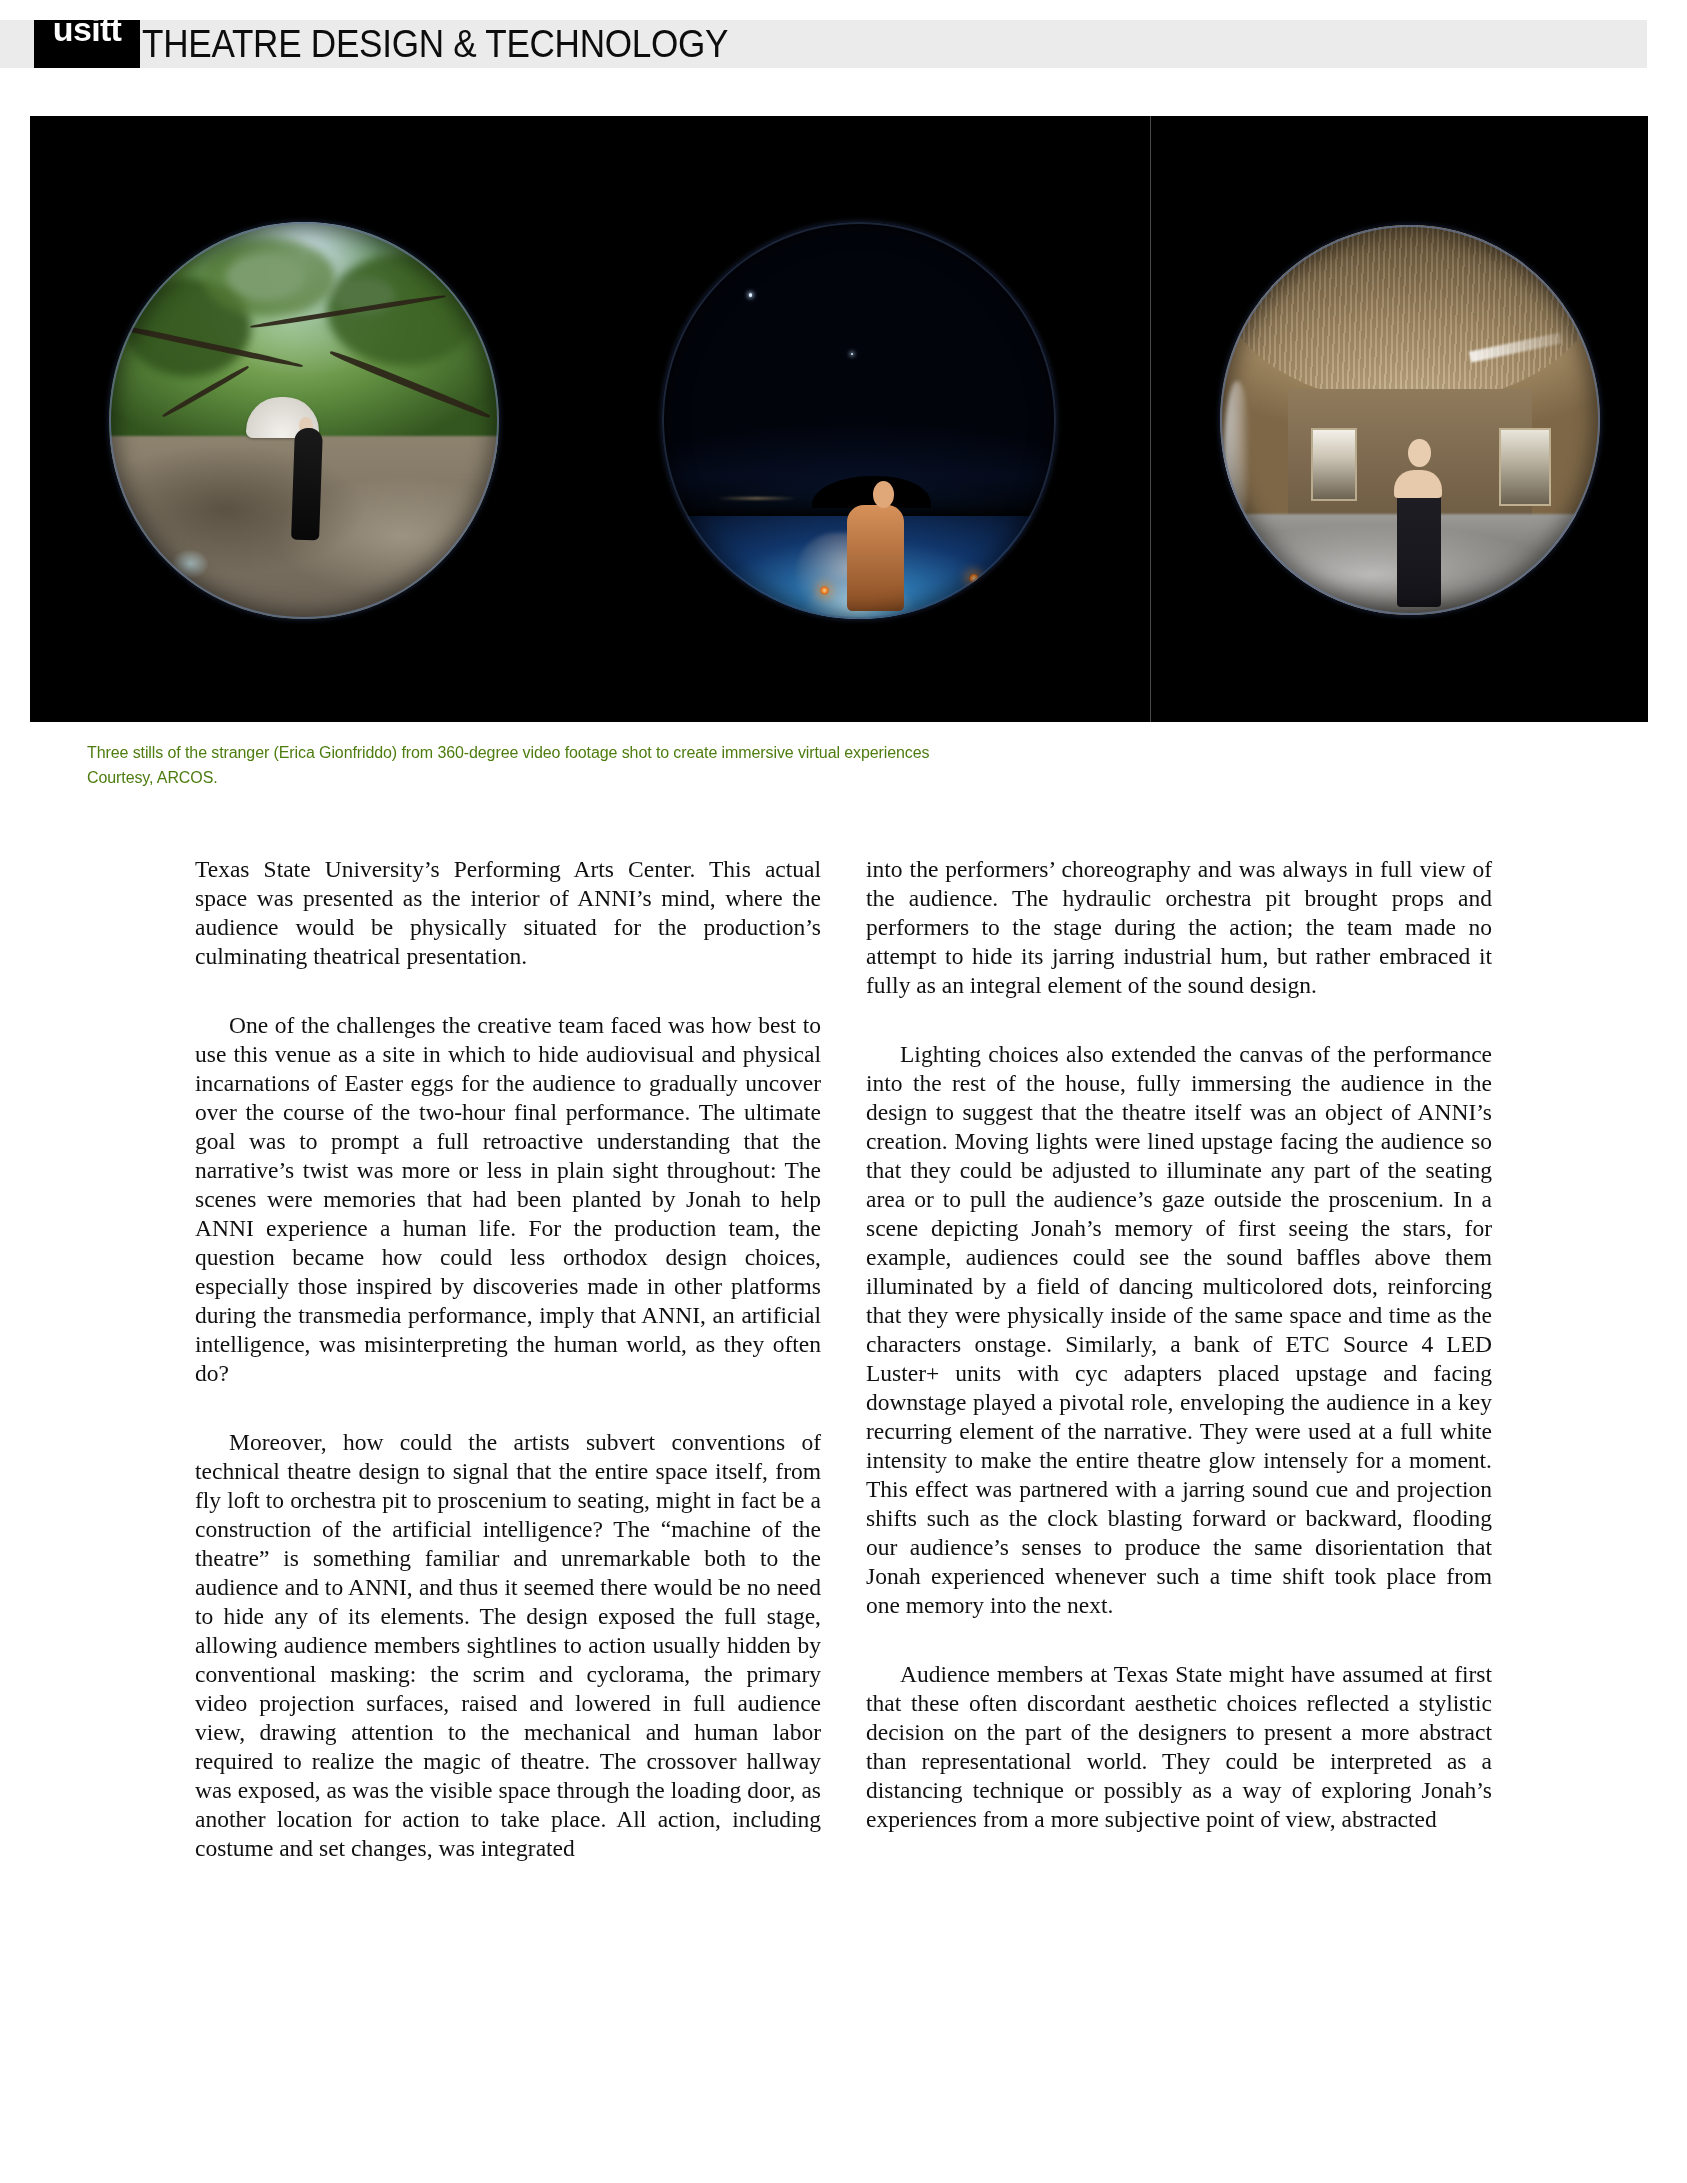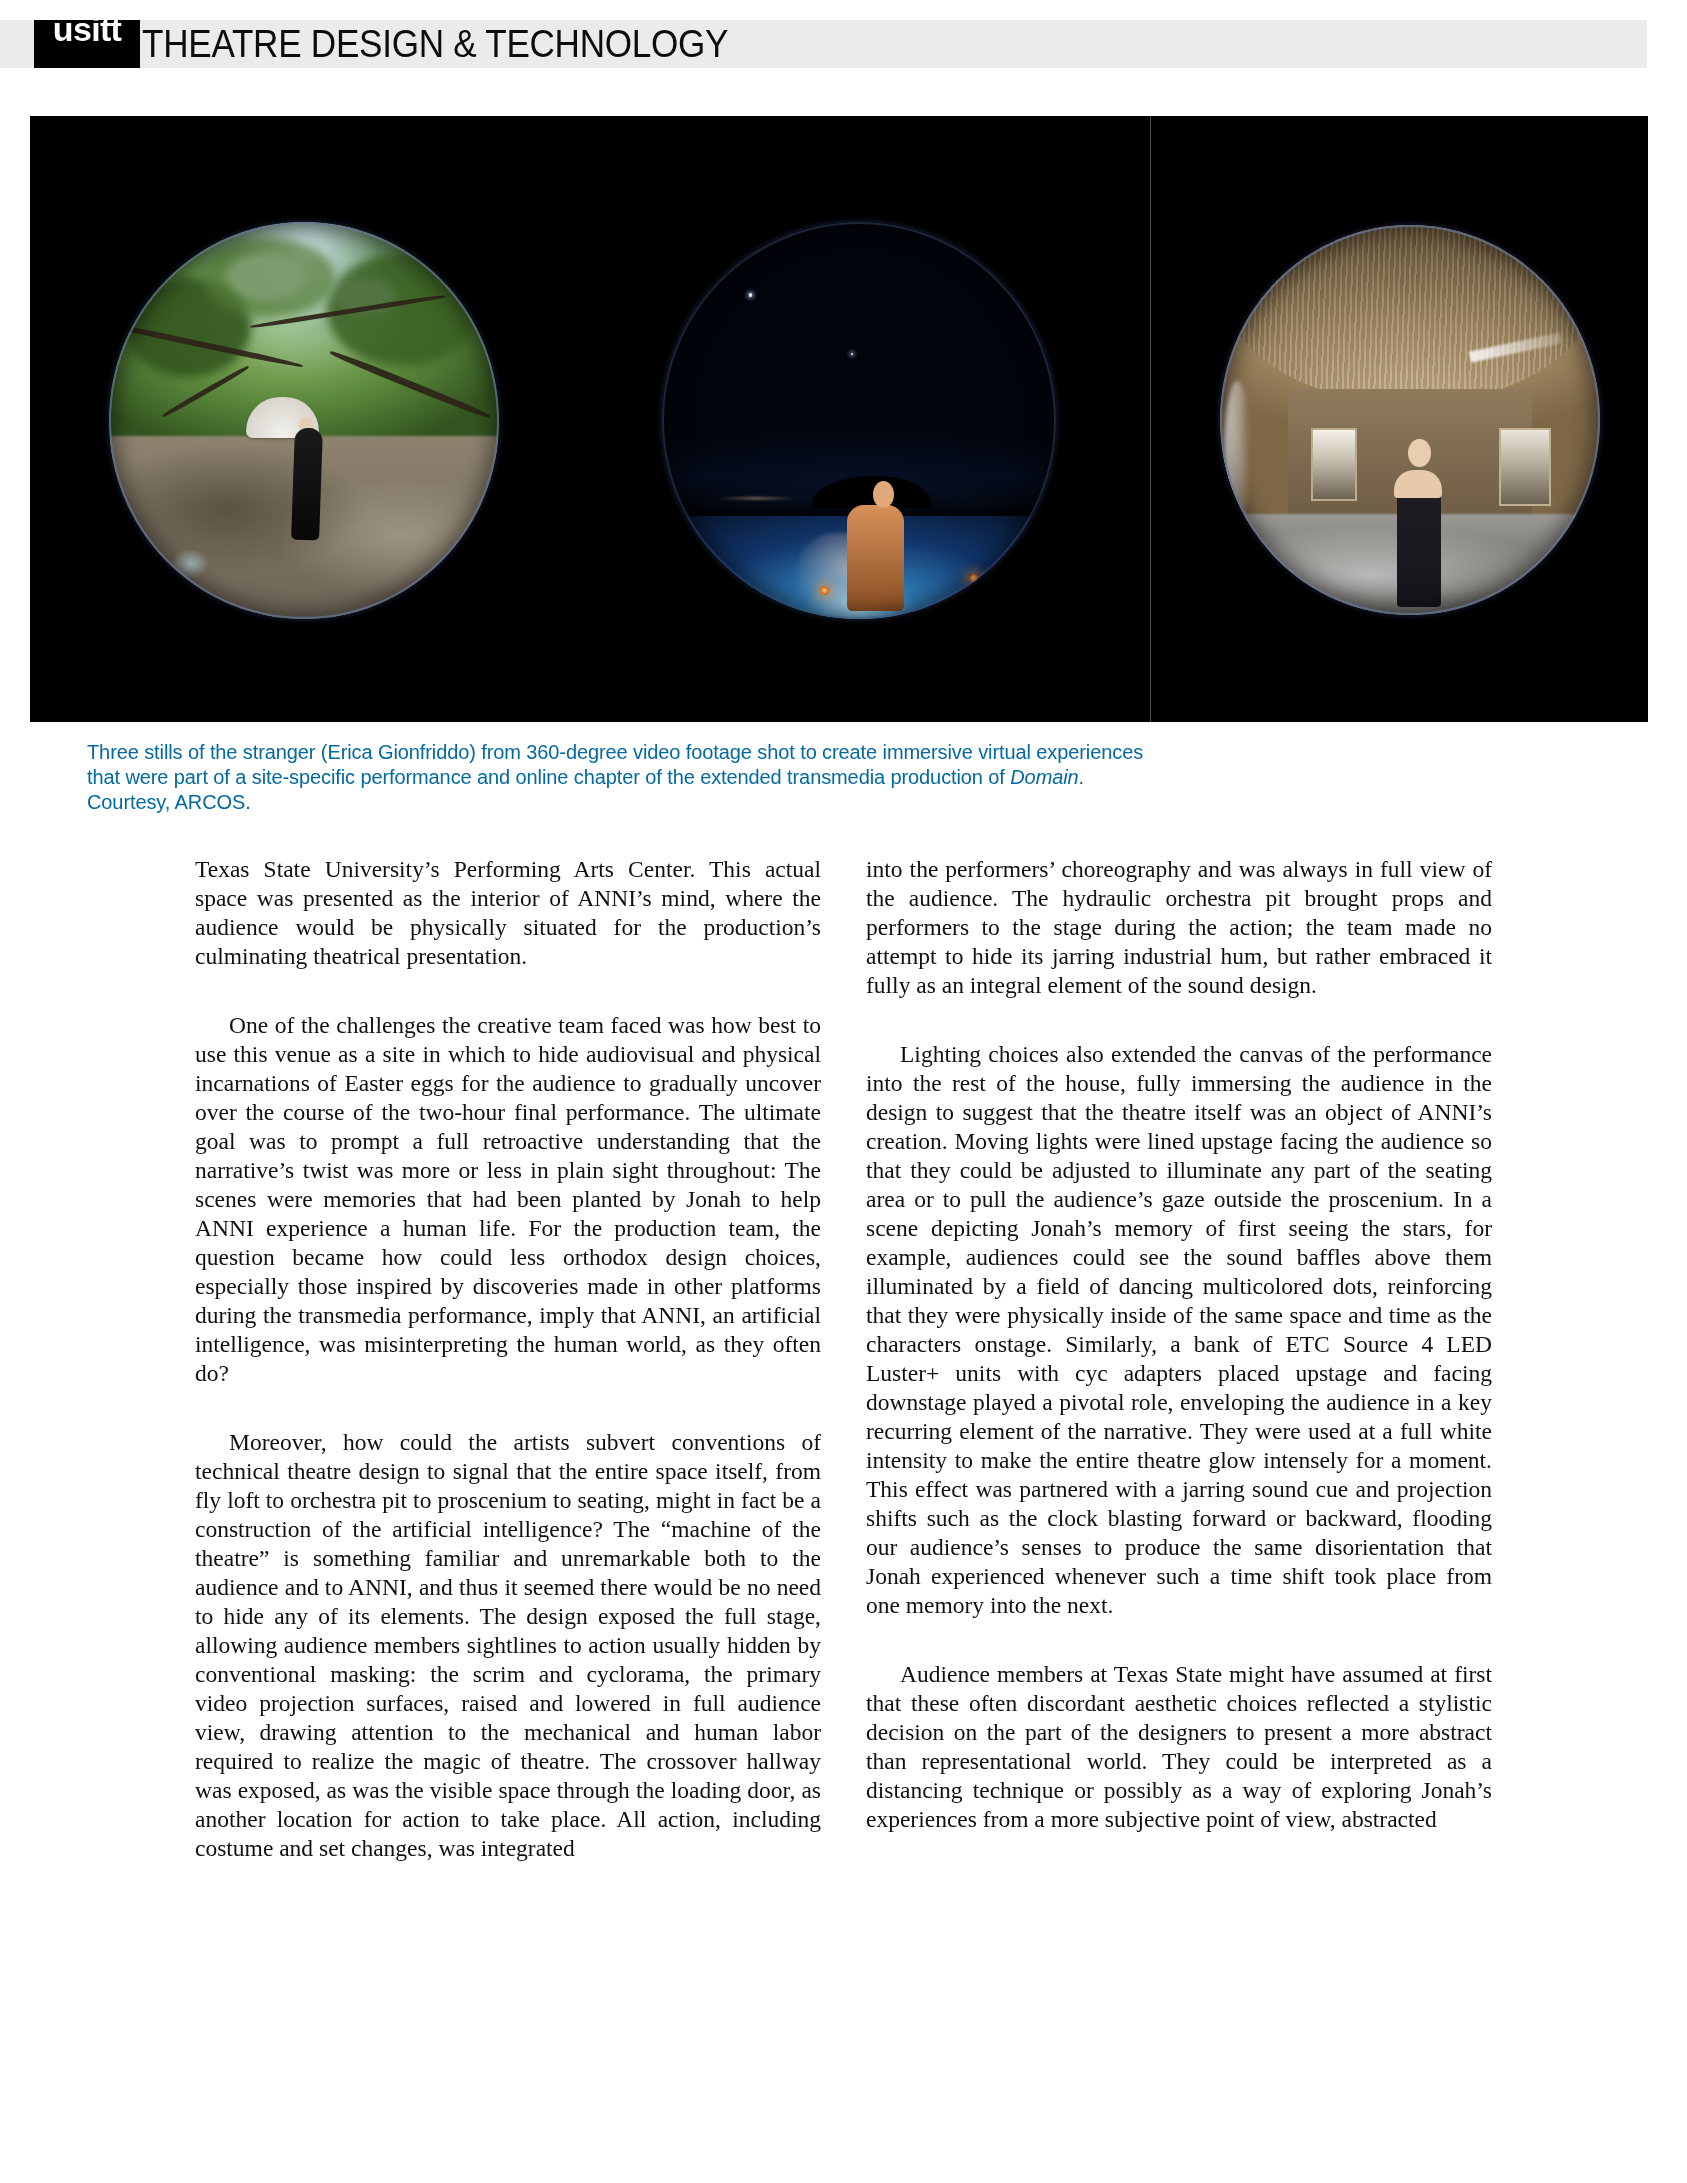--- a/index.html
+++ b/index.html
@@ -295,23 +295,23 @@
     filter: blur(2px);
   }
 
   
   .caption {
     position: absolute;
     left: 87px;
     top: 740px;
     width: 1257px;
     font-family: "Liberation Sans", sans-serif;
-    font-size: 20px;
+    font-size: 16px;
     line-height: 25px;
-    color: #0369a1;
+    color: #4d7c0f;
     letter-spacing: -0.1px;
   }
   .caption em { font-style: italic; }
 
   
   .columns {
     position: absolute;
     left: 195px;
     top: 855px;
     width: 1297px;
@@ -395,21 +395,20 @@
       <div class="fig-head"></div>
       <div class="leftglow"></div>
       <div class="rim" style="inset:0;"></div>
     </div>
   </div>
 
 </div>
 
 <div class="caption">
   <div>Three stills of the stranger (Erica Gionfriddo) from 360-degree video footage shot to create immersive virtual experiences</div>
-  <div><span>that were part of a site-specific performance and online chapter of the extended transmedia production of </span><em>Domain</em><span>.</span></div>
   <div>Courtesy, ARCOS.</div>
 </div>
 
 <div class="columns">
   <div class="col">
     <p>Texas State University’s Performing Arts Center. This actual space was presented as the interior of ANNI’s mind, where the audience would be physically situated for the production’s culminating theatrical presentation.</p>
     <p class="indent">One of the challenges the creative team faced was how best to use this venue as a site in which to hide audiovisual and physical incarnations of Easter eggs for the audience to gradually uncover over the course of the two-hour final performance. The ultimate goal was to prompt a full retroactive understanding that the narrative’s twist was more or less in plain sight throughout: The scenes were memories that had been planted by Jonah to help ANNI experience a human life. For the production team, the question became how could less orthodox design choices, especially those inspired by discoveries made in other platforms during the transmedia performance, imply that ANNI, an artificial intelligence, was misinterpreting the human world, as they often do?</p>
     <p class="indent">Moreover, how could the artists subvert conventions of technical theatre design to signal that the entire space itself, from fly loft to orchestra pit to proscenium to seating, might in fact be a construction of the artificial intelligence? The “machine of the theatre” is something familiar and unremarkable both to the audience and to ANNI, and thus it seemed there would be no need to hide any of its elements. The design exposed the full stage, allowing audience members sightlines to action usually hidden by conventional masking: the scrim and cyclorama, the primary video projection surfaces, raised and lowered in full audience view, drawing attention to the mechanical and human labor required to realize the magic of theatre. The crossover hallway was exposed, as was the visible space through the loading door, as another location for action to take place. All action, including costume and set changes, was integrated</p>
   </div>
   <div class="col">

